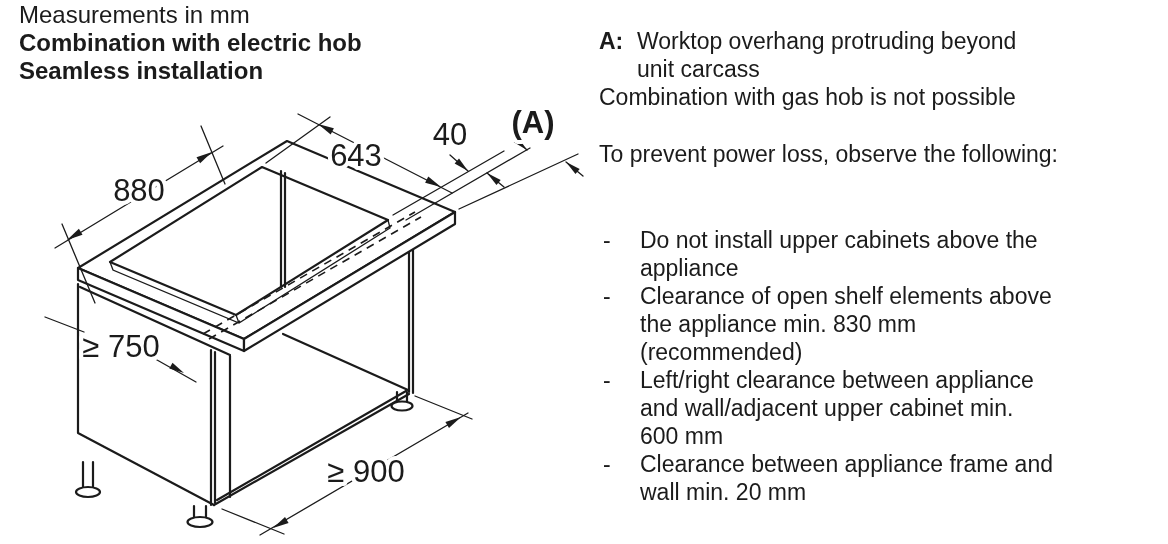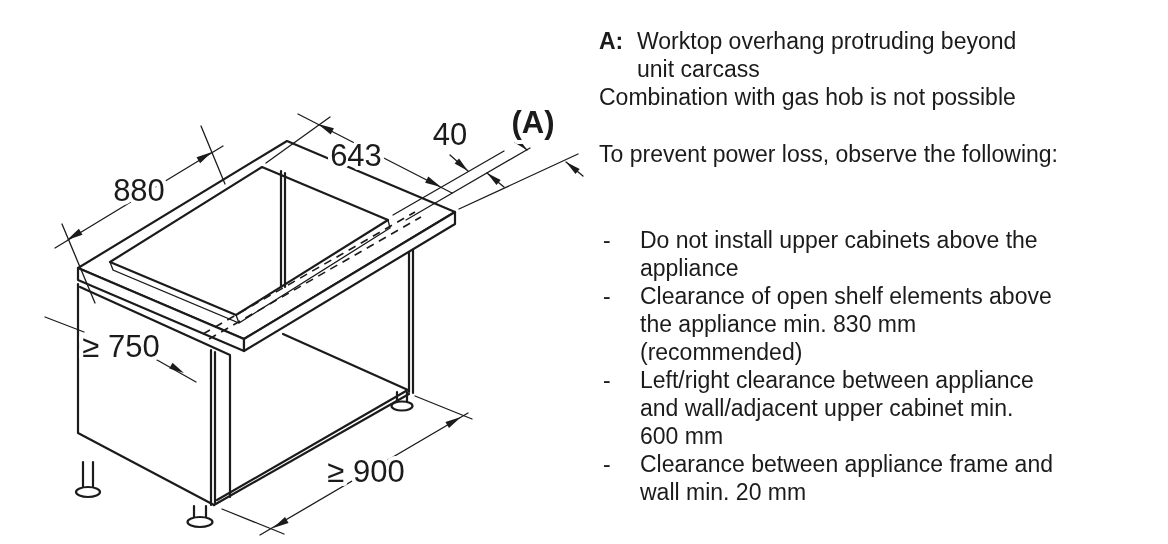--- a/index.html
+++ b/index.html
@@ -30,20 +30,25 @@
   .dimtxt{font-family:"Liberation Sans", sans-serif;font-size:31px;fill:#1b1b1b;
           paint-order:stroke;stroke:#ffffff;stroke-width:8;stroke-linejoin:round;
           text-anchor:middle;}
   .dimtxt.bold{font-weight:700;}
 </style>
 </head>
 <body>
 
 <div class="page">
 
+  <div class="hdr">
+    <div>Measurements in mm</div>
+    <div class="b">Combination with electric hob</div>
+    <div class="b">Seamless installation</div>
+  </div>
 
   <svg width="596" height="544" viewBox="0 0 596 544">
 
     <g>
 
       <path class="edge" d="M78,284 L78,433 L214,505"></path>
       <path class="edge" d="M80,287 L230,355"></path>
       <path class="edge" d="M211,350 L211,505"></path>
       <path class="edge" d="M215,352 L215,503"></path>
       <path class="edge" d="M230,356 L230,497"></path>

